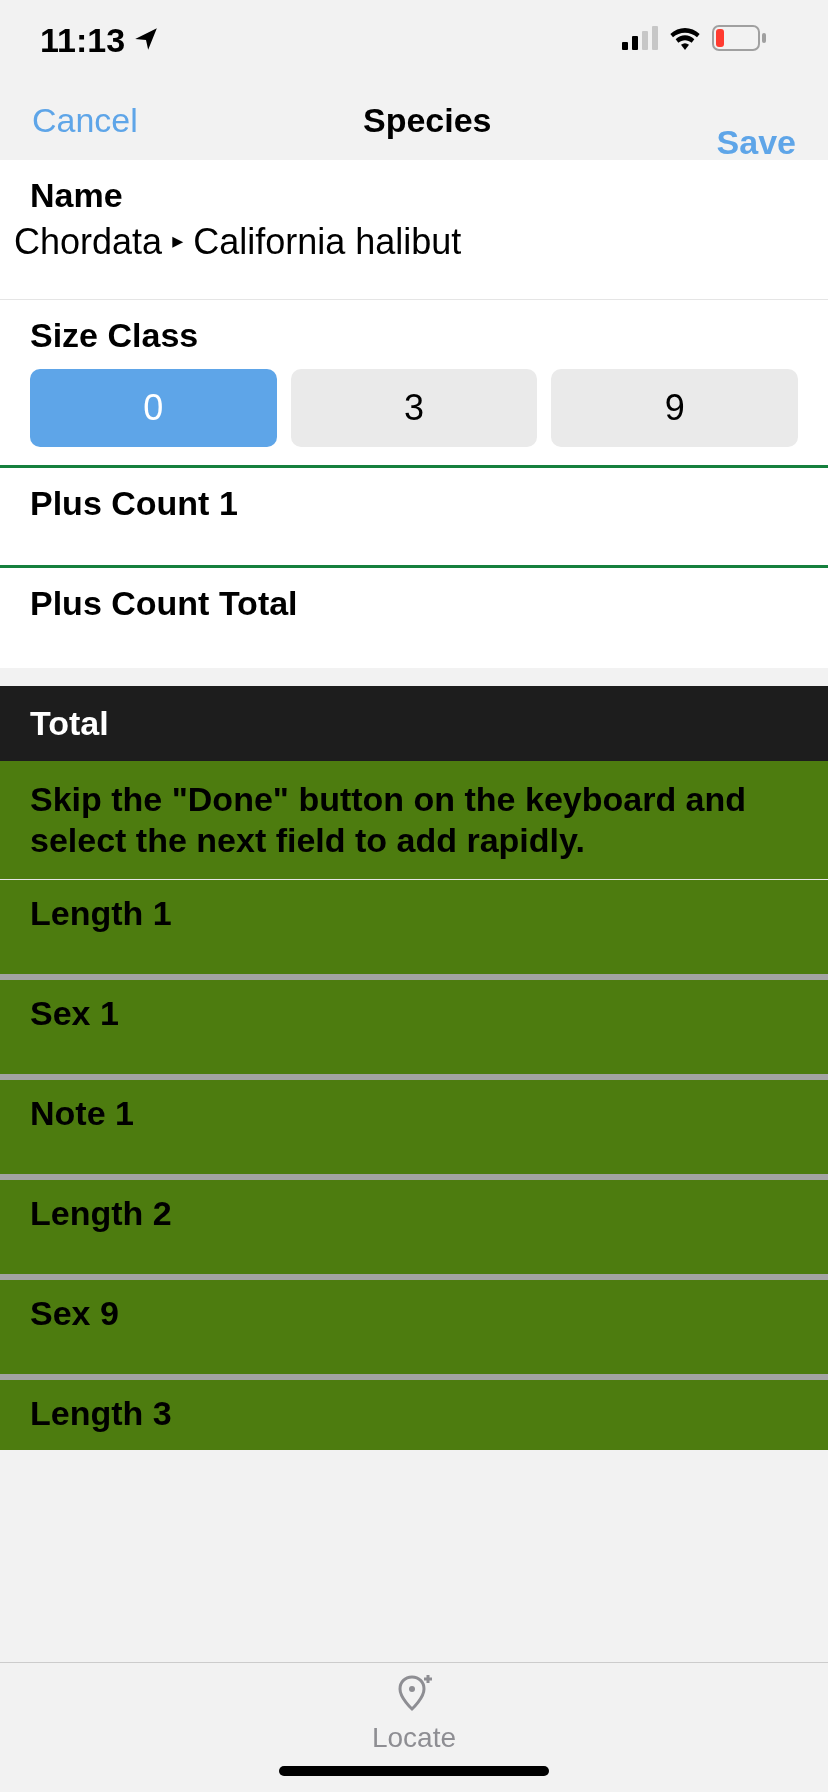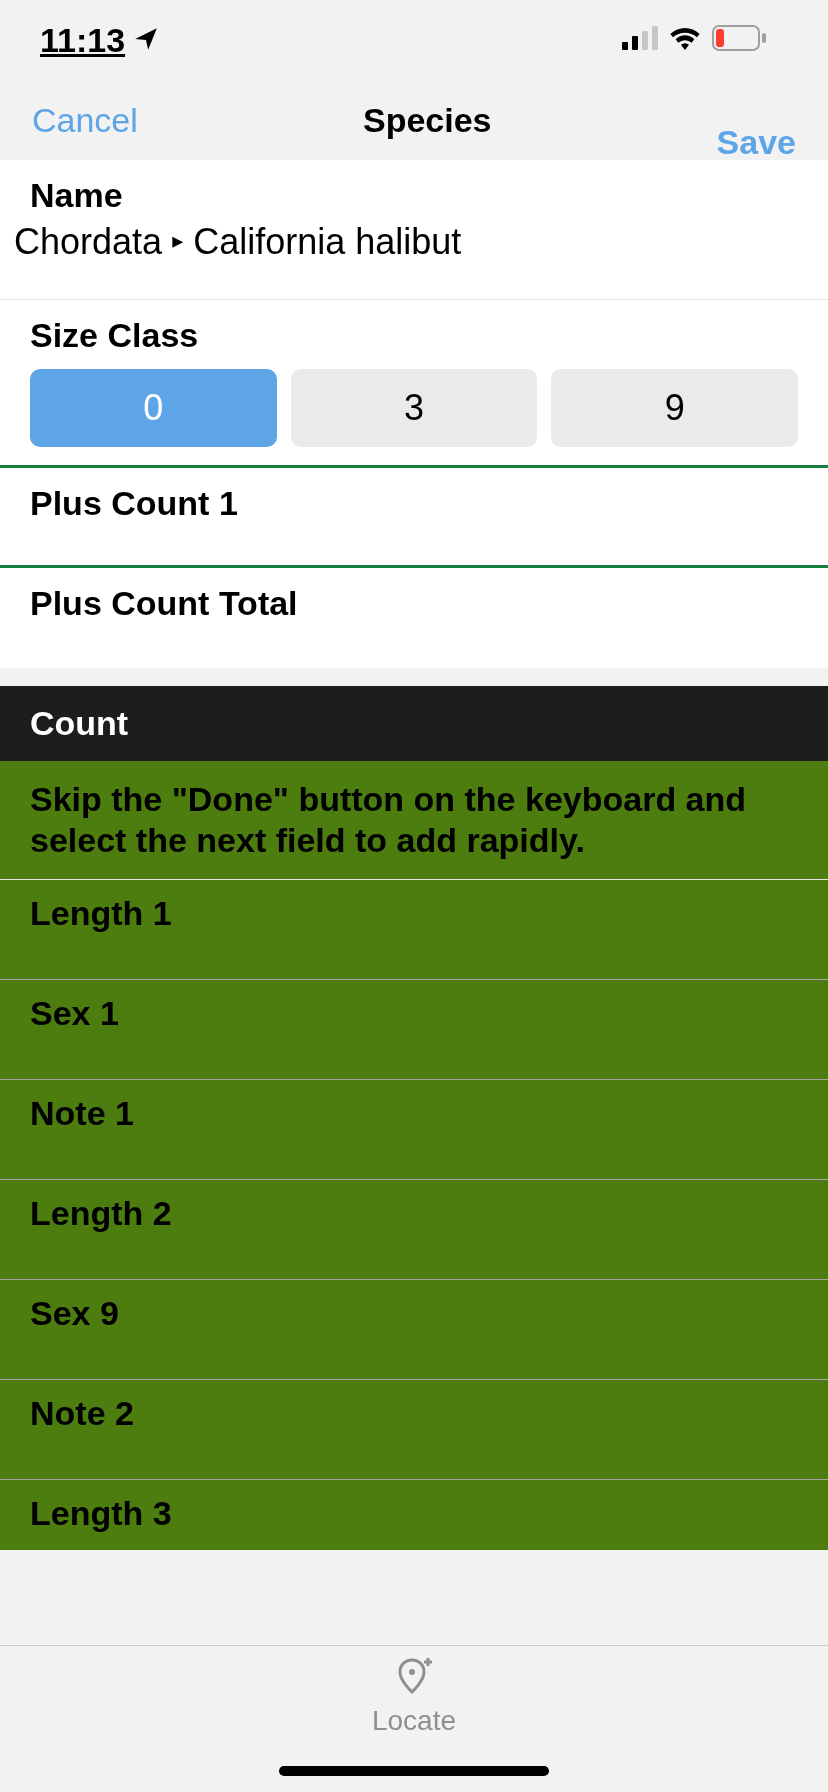--- a/index.html
+++ b/index.html
@@ -15,21 +15,20 @@
       background: #f2f2f2;
       position: relative;
       overflow: hidden;
     }
     .status-bar {
       height: 80px;
       display: flex;
       justify-content: space-between;
       align-items: center;
       padding: 0 60px 0 40px;
-      text-decoration: underline;
     }
     .status-left {
       display: flex;
       align-items: center;
       gap: 8px;
       font-size: 34px;
       font-weight: 600;
     }
     .status-right {
       display: flex;
@@ -125,25 +124,25 @@
       font-size: 34px;
       font-weight: 700;
       line-height: 1.2;
       border-bottom: 1px solid #e5e5e5;
     }
     .field-cell {
       height: 100px;
       padding: 14px 30px 0 30px;
       font-size: 34px;
       font-weight: 700;
-      border-bottom: 1px solid #a3a3a3;
+      border-bottom: 6px solid #a3a3a3;
     }
     .toolbar {
       position: absolute;
-      bottom: 17px;
+      bottom: 0;
       left: 0;
       right: 0;
       height: 130px;
       background: #f2f2f2;
       border-top: 1px solid #ccc;
       display: flex;
       justify-content: center;
       align-items: center;
       padding-bottom: 30px;
     }
@@ -245,41 +244,38 @@
   <div class="cell tall-cell">
     <div class="cell-label">Plus Count 1</div>
   </div>
 
   <div class="cell tall-cell" style="border-bottom:none">
     <div class="cell-label">Plus Count Total</div>
   </div>
 
   <div class="gap"></div>
 
-  <div class="section-header">Count</div>
+  <div class="section-header">Total</div>
 
   <div class="hint-cell">Skip the "Done" button on the keyboard and select the next field to add rapidly.</div>
 
   <div class="field-cell">
     <span>Length 1</span>
   </div>
   <div class="field-cell">
     <span>Sex 1</span>
   </div>
   <div class="field-cell">
     <span>Note 1</span>
   </div>
   <div class="field-cell">
     <span>Length 2</span>
   </div>
   <div class="field-cell">
     <span>Sex 9</span>
-  </div>
-  <div class="field-cell">
-    <span>Note 2</span>
   </div>
   <div class="field-cell" style="border-bottom:none;height:70px">
     <span>Length 3</span>
   </div>
 
 </div>
 
 <div class="toolbar">
   <button class="toolbar-btn">
     <span>

